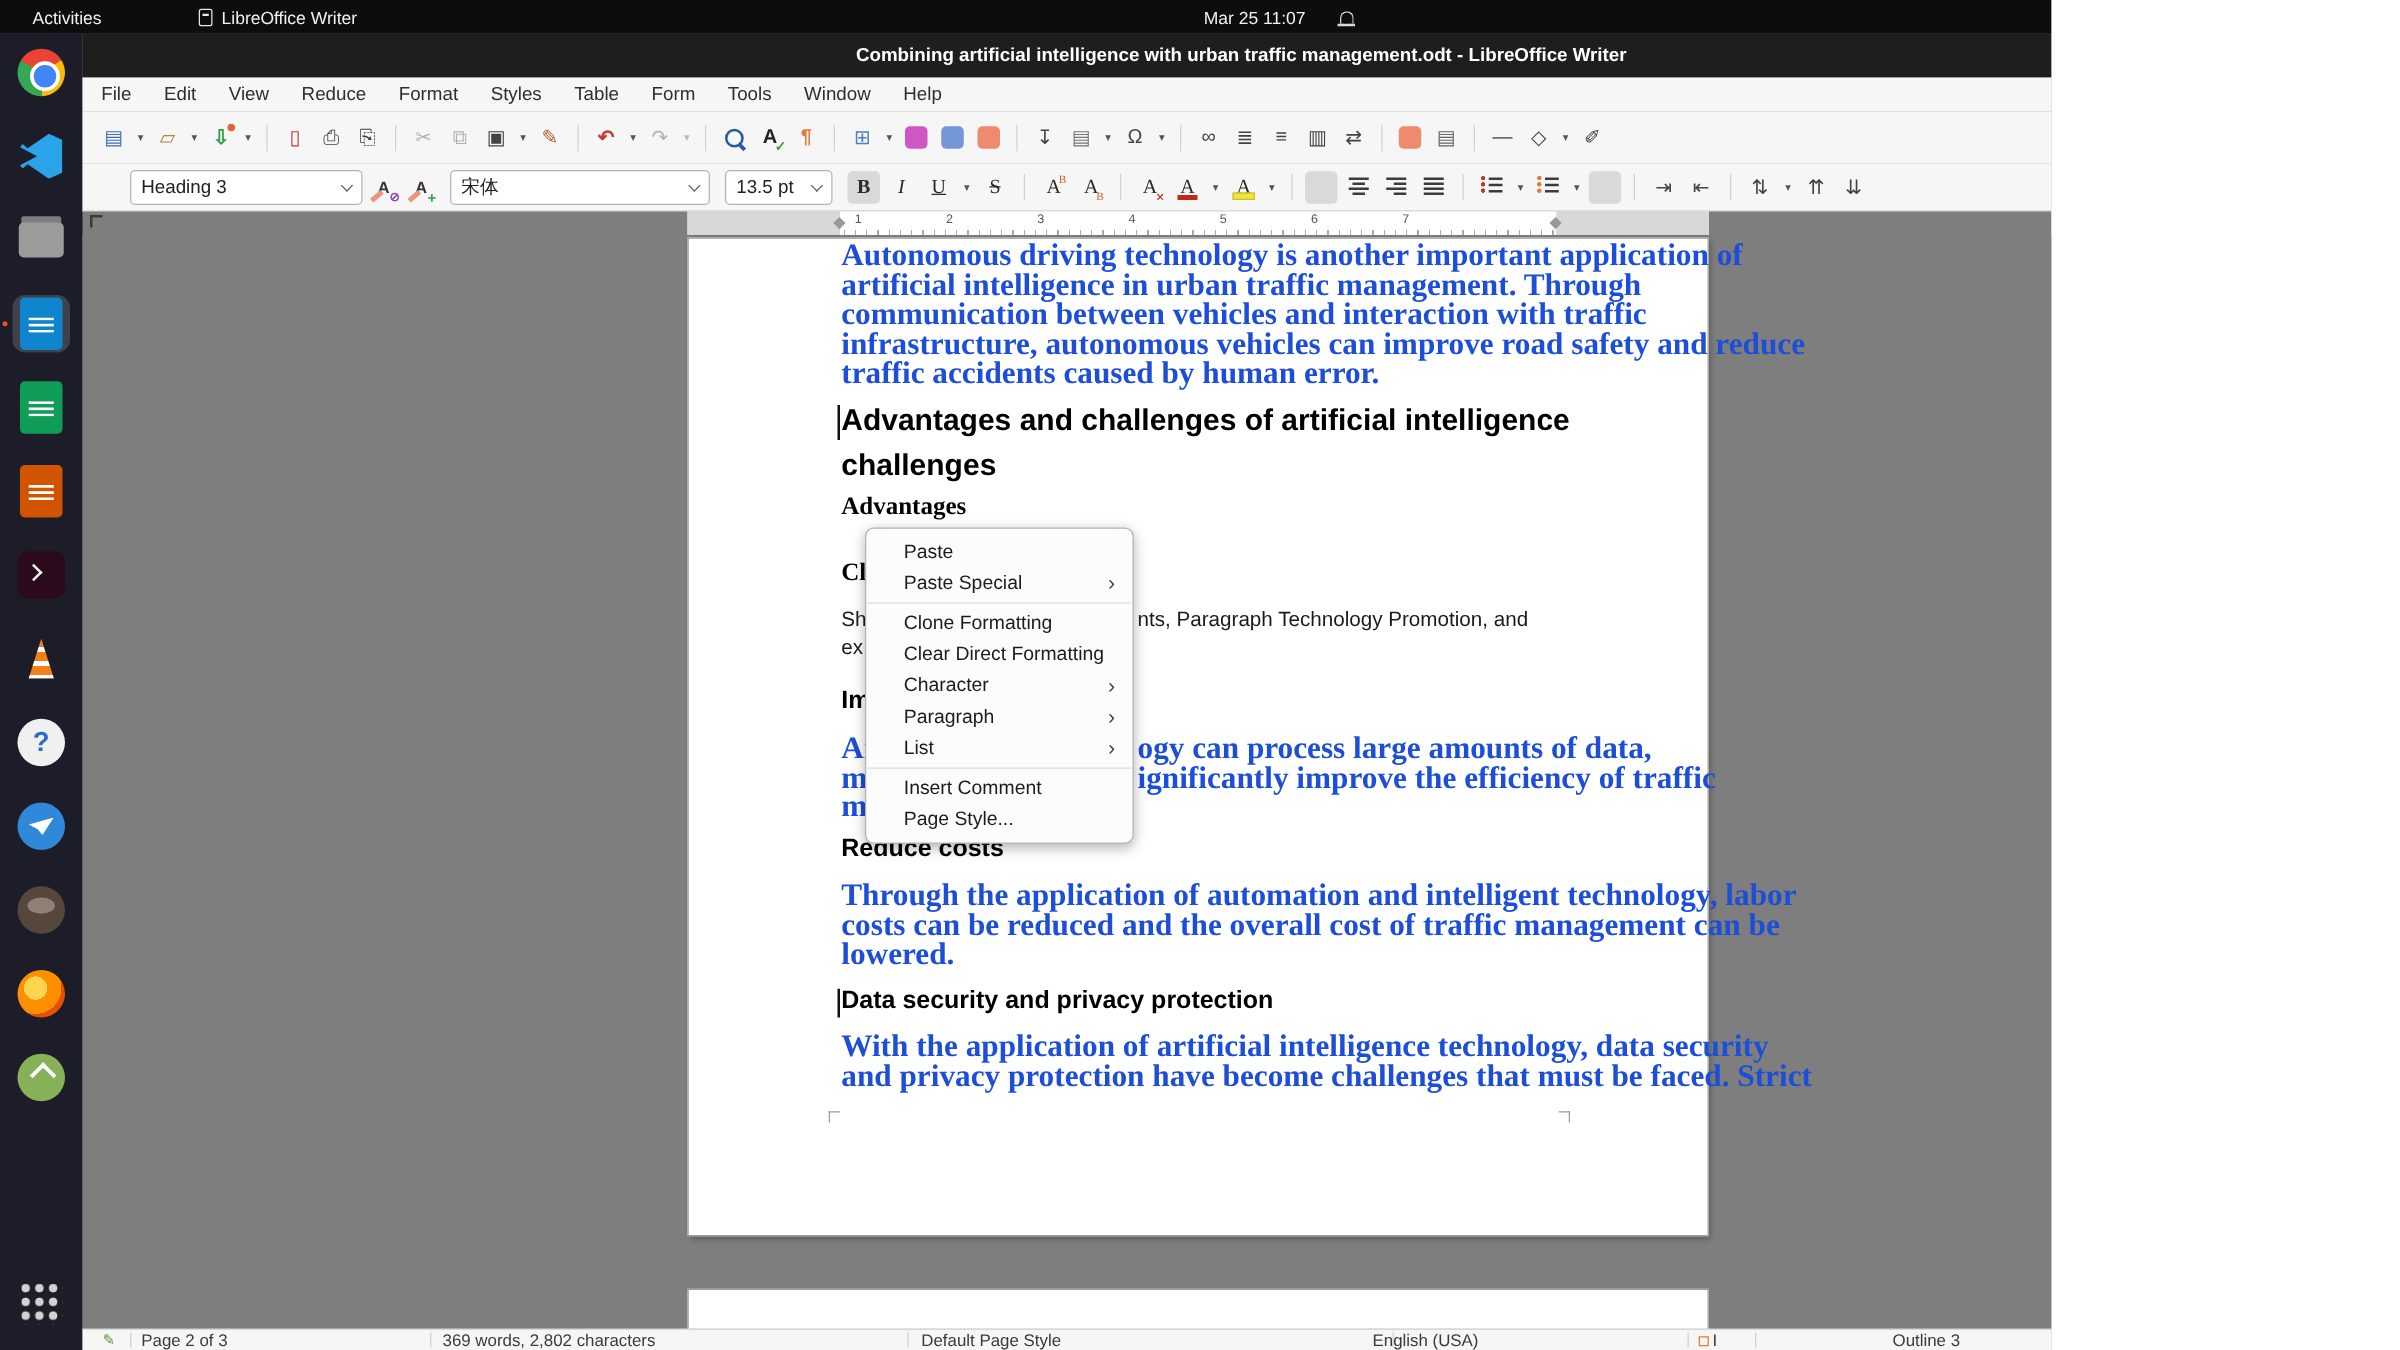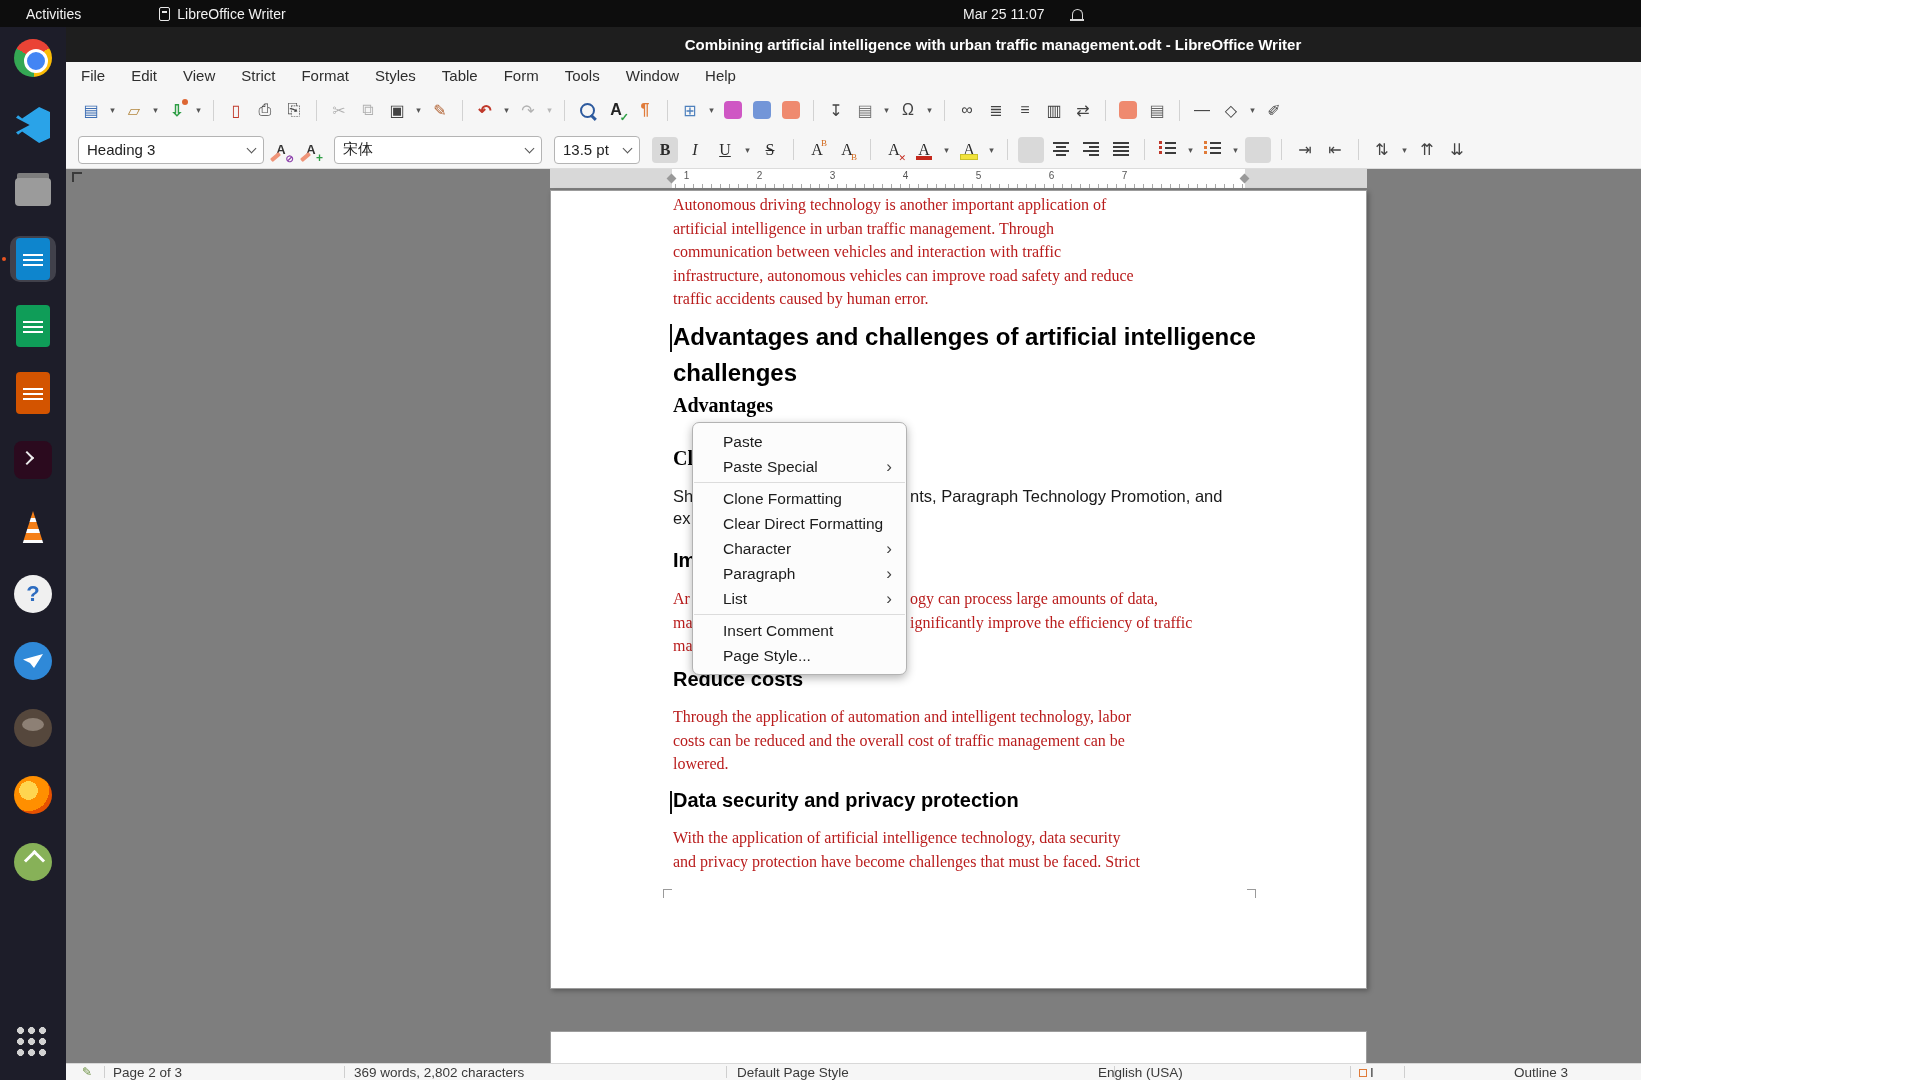--- a/index.html
+++ b/index.html
@@ -110,38 +110,38 @@
   .lst-ol { --bu:#e07b39; }
   .lst-no { --bu:#8a8a8a; }
   .brush { font-weight:bold; font-size:13px; color:#333; }
   .brush::before { content:""; position:absolute; left:2px; bottom:4px; width:11px; height:4px; background:#ef9478; transform:rotate(-40deg); border-radius:1px; }
   .upd::after { content:"⊘"; position:absolute; right:0; bottom:-1px; font-size:10px; color:#8e44ad; }
   .newst::after { content:"+"; position:absolute; right:1px; bottom:-2px; font-size:12px; font-weight:bold; color:#2e9e45; }
 
   .combo { height:28px; background:#fff; border:1px solid #b4b4b4; border-radius:4px; display:flex; align-items:center; padding:0 8px; font-size:15px; color:#222; flex:none; }
   .combo-val { flex:1; overflow:hidden; white-space:nowrap; }
   .chev { width:7px; height:7px; border-right:1.8px solid #555; border-bottom:1.8px solid #555; transform:rotate(45deg); margin-left:6px; margin-top:-3px; flex:none; }
-  .w-ps { width:186px; } .w-font { width:208px; margin-left:6px; } .w-size { width:86px; margin-left:8px; }
+  .w-ps { width:186px;margin-left:26px; } .w-font { width:208px; margin-left:6px; } .w-size { width:86px; margin-left:8px; }
 
   
   .ruler { position:absolute; left:66px; top:169px; width:1780px; height:19px; }
   .tabcorner { position:absolute; left:6px; top:3px; width:10px; height:10px; border-left:2px solid #3a3a3a; border-top:2px solid #3a3a3a; }
   .ruler-page { position:absolute; left:484px; top:0; width:817px; height:19px; background:#fff;
     background-image:repeating-linear-gradient(90deg,transparent 0 8px,#a9a9a9 8px 9px); background-size:100% 4px; background-position:0 bottom; background-repeat:no-repeat; }
   .ruler-margin { position:absolute; top:0; height:19px; background:#d8d8d8; }
   .rm-l { left:0; width:122px; } .rm-r { left:695px; width:122px; }
   .ruler-nums { position:absolute; left:100px; top:1px; display:flex; }
   .rnum { width:73px; text-align:center; font-size:10px; color:#555; }
   .rmark { position:absolute; width:7px; height:7px; background:#999; transform:rotate(45deg); top:6px; }
 
   
   .docarea { position:absolute; left:66px; top:188px; width:1780px; height:875px; background:#7e7e7e; }
   .page { position:absolute; left:484px; top:2px; width:817px; height:799px; background:#fff; border:1px solid #9c9c9c; box-shadow:2px 2px 5px rgba(0,0,0,.28); }
   .page2 { position:absolute; left:484px; top:843px; width:817px; height:32px; background:#fff; border:1px solid #9c9c9c; border-bottom:none; }
-  .serif { font-family:"Liberation Serif", serif; font-size:16px; line-height:23.5px; color:#b91c1c; }
+  .serif { font-family:"Liberation Serif", serif; font-size:25px; line-height:23.5px; color:#1d4ed8;font-weight:bold; }
   .sans-body { font-family:"Liberation Sans", sans-serif; font-size:16.5px; line-height:22px; color:#1a1a1a; }
   .h1txt { font-family:"Liberation Sans", sans-serif; font-weight:bold; font-size:24px; line-height:36px; color:#000; }
   .h2serif { font-family:"Liberation Serif", serif; font-weight:bold; font-size:20px; color:#000; }
   .h3sans { font-family:"Liberation Sans", sans-serif; font-weight:bold; font-size:20px; color:#000; }
   .abs { position:absolute; white-space:nowrap; }
   .caret { position:absolute; width:1.5px; background:#111; }
   .cornermark { position:absolute; width:9px; height:9px; }
   .cm-bl { border-top:1px solid #9a9a9a; border-left:1px solid #9a9a9a; }
   .cm-br { border-top:1px solid #9a9a9a; border-right:1px solid #9a9a9a; }
 
@@ -260,21 +260,21 @@
       <span class="wbtn">▢</span>
       <span class="wbtn">✕</span>
     </span>
   </div>
 
   <div class="menubar">
 
   <span class="menu-item">File</span>
       <span class="menu-item">Edit</span>
       <span class="menu-item">View</span>
-      <span class="menu-item">Strict</span>
+      <span class="menu-item">Reduce</span>
       <span class="menu-item">Format</span>
       <span class="menu-item">Styles</span>
       <span class="menu-item">Table</span>
       <span class="menu-item">Form</span>
       <span class="menu-item">Tools</span>
       <span class="menu-item">Window</span>
       <span class="menu-item">Help</span>
     </div>
 
   <div class="toolbar1">

